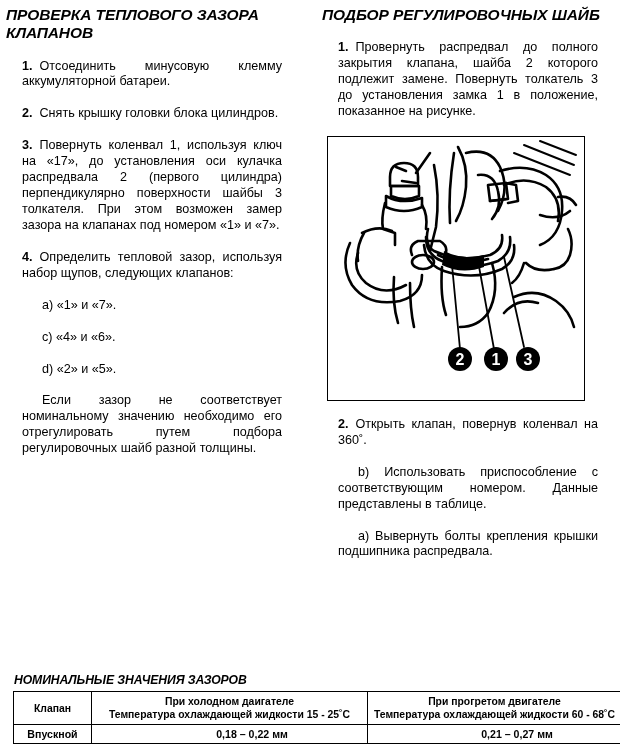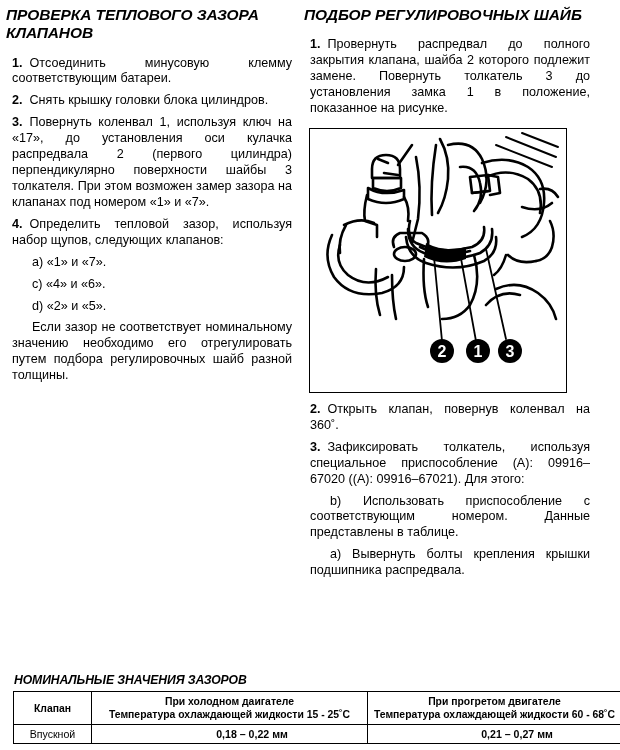--- a/index.html
+++ b/index.html
@@ -15,38 +15,38 @@
     position: relative;
     width: 620px; height: 750px;
     background: #fff;
   }
 
   
   .columns {
     display: flex;
     width: 620px;
     padding: 6px 6px 0 6px;
-    gap: 6px;
+    gap: 24px;
   }
   .col { width: 292px; }
 
   .sec-title {
     font-weight: bold;
     font-style: italic;
     font-size: 15.5px;
     line-height: 1.18;
     letter-spacing: -0.1px;
     margin: 0 0 13px 0;
     text-transform: uppercase;
   }
 
   .para {
     font-size: 12.6px;
     line-height: 1.265;
-    margin: 6px;
+    margin: 16px;
     text-align: justify;
     text-justify: inter-word;
     hyphens: manual;
   }
   .para + .para { margin-top: 0px; }
   .num {
     font-weight: bold;
     margin-right: 7px;
   }
   .indent { text-indent: 20px; }
@@ -90,21 +90,21 @@
     text-align: center;
     vertical-align: middle;
     font-size: 10.4px;
     padding: 3px 2px;
   }
   table.specs th {
     font-weight: bold;
     line-height: 1.25;
   }
   table.specs td.valve-name {
-    font-weight: normal;
+    font-weight: bold;
     font-size: 10.6px;
     padding: 3px 2px;
   }
   table.specs td.val {
     font-weight: bold;
     font-size: 10.6px;
     padding-left: 47px;
   }
   col.c1 { width: 78px; }
   col.c2 { width: 276px; }
@@ -115,21 +115,21 @@
 
 <div id="page">
 
   <div class="columns">
 
     <div class="col">
 
       <h2 class="sec-title">ПРОВЕРКА ТЕПЛОВОГО ЗАЗОРА КЛАПАНОВ</h2>
 
       <p class="para">
-        <span class="num">1.</span><span>Отсоединить минусовую клемму соответствующим батареи.</span>
+        <span class="num">1.</span><span>Отсоединить минусовую клемму аккумуляторной батареи.</span>
       </p>
 
       <p class="para">
         <span class="num">2.</span><span>Снять крышку головки блока цилиндров.</span>
       </p>
 
       <p class="para">
         <span class="num">3.</span><span>Повернуть коленвал 1, используя ключ на «17», до установления оси кулачка распредвала 2 (первого цилиндра) перпендикулярно поверхности шайбы 3 толкателя. При этом возможен замер зазора на клапанах под номером «1» и «7».</span>
       </p>
 
@@ -239,23 +239,20 @@
 
           <circle cx="200" cy="222" r="12" fill="#000" stroke="none"></circle>
           <text x="200" y="228" font-family="Liberation Sans, sans-serif" font-size="16" font-weight="bold" fill="#fff" stroke="none" text-anchor="middle">3</text>
         </svg>
       </div>
 
       <p class="para">
         <span class="num">2.</span><span>Открыть клапан, повернув коленвал на 360˚.</span>
       </p>
 
-      <p class="para">
-        <span class="num">3.</span><span>Зафиксировать толкатель, используя специальное приспособление (А): 09916–67020 ((А): 09916–67021). Для этого:</span>
-      </p>
 
       <p class="para sub">
         <span>b)</span>
         <span>Использовать приспособление с соответствующим номером. Данные представлены в таблице.</span>
       </p>
 
       <p class="para sub">
         <span>a)</span>
         <span>Вывернуть болты крепления крышки подшипника распредвала.</span>
       </p>

